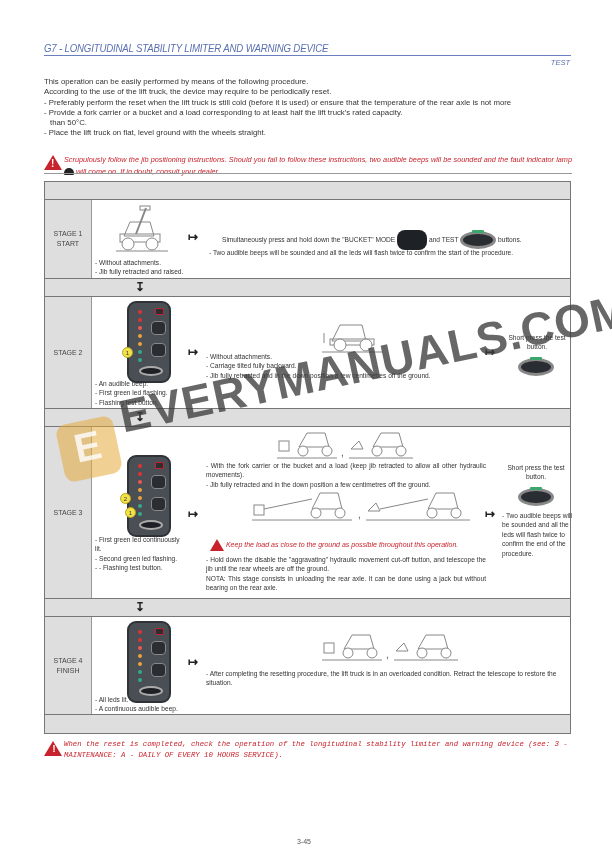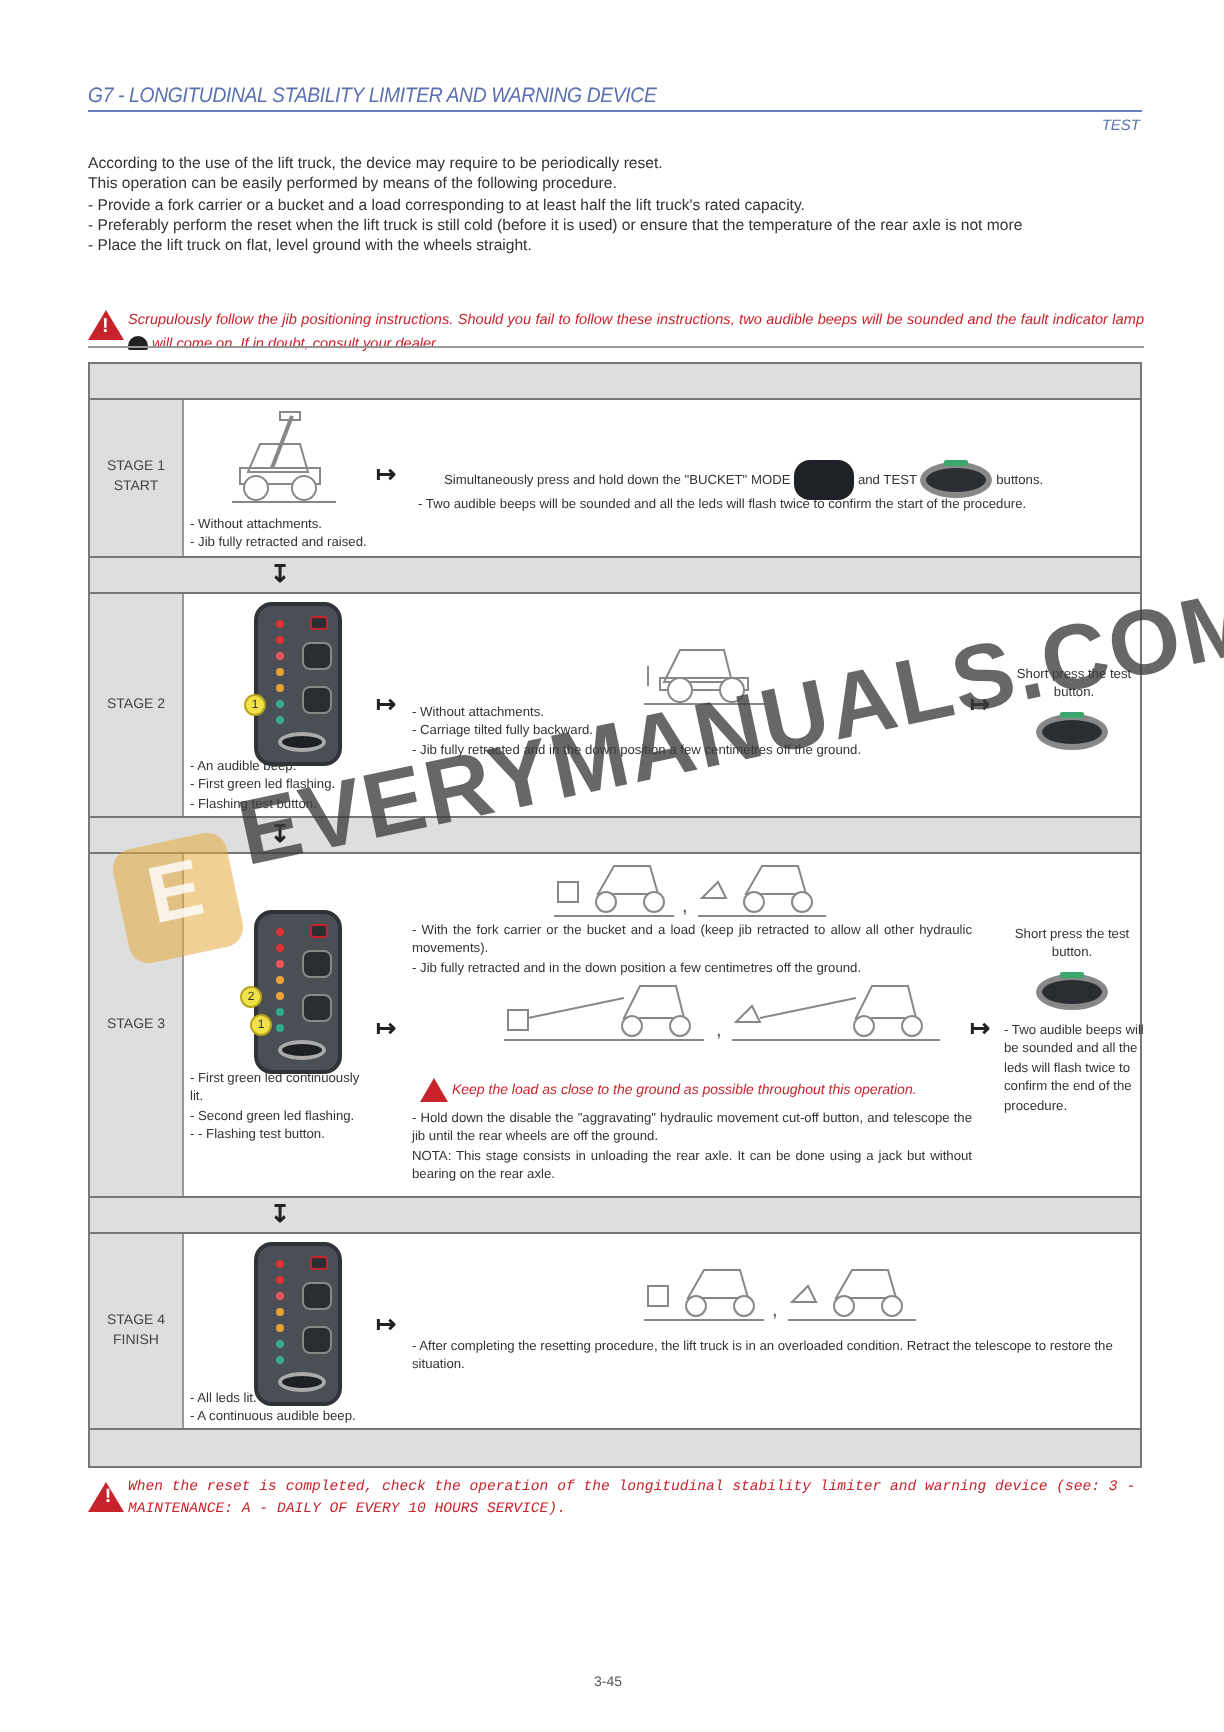--- a/index.html
+++ b/index.html
@@ -62,24 +62,25 @@
   .pagenum { position: absolute; left: 297px; top: 838px; font-size: 7px; color: #555; }
 </style>
 </head>
 <body>
 
 <div class="title">G7 - LONGITUDINAL STABILITY LIMITER AND WARNING DEVICE</div>
 <div class="title-rule"></div>
 <div class="section">TEST</div>
 
 <div class="intro">
+  <p>This operation can be easily performed by means of the following procedure.</p>
   <p>According to the use of the lift truck, the device may require to be periodically reset.</p>
-  <p>This operation can be easily performed by means of the following procedure.</p>
+  <p>- Preferably perform the reset when the lift truck is still cold (before it is used) or ensure that the temperature of the rear axle is not more</p>
   <p>- Provide a fork carrier or a bucket and a load corresponding to at least half the lift truck's rated capacity.</p>
-  <p>- Preferably perform the reset when the lift truck is still cold (before it is used) or ensure that the temperature of the rear axle is not more</p>
+  <p class="indent">than 50°C.</p>
   <p>- Place the lift truck on flat, level ground with the wheels straight.</p>
 </div>
 
 <div class="warn" style="top:154px;">
   <span class="tri"></span>
   <div class="txt">
     <span>Scrupulously follow the jib positioning instructions. Should you fail to follow these instructions, two audible beeps will be sounded and the fault indicator lamp</span>
     <span class="lamp"></span>
     <span>will come on. If in doubt, consult your dealer.</span>
   </div>

